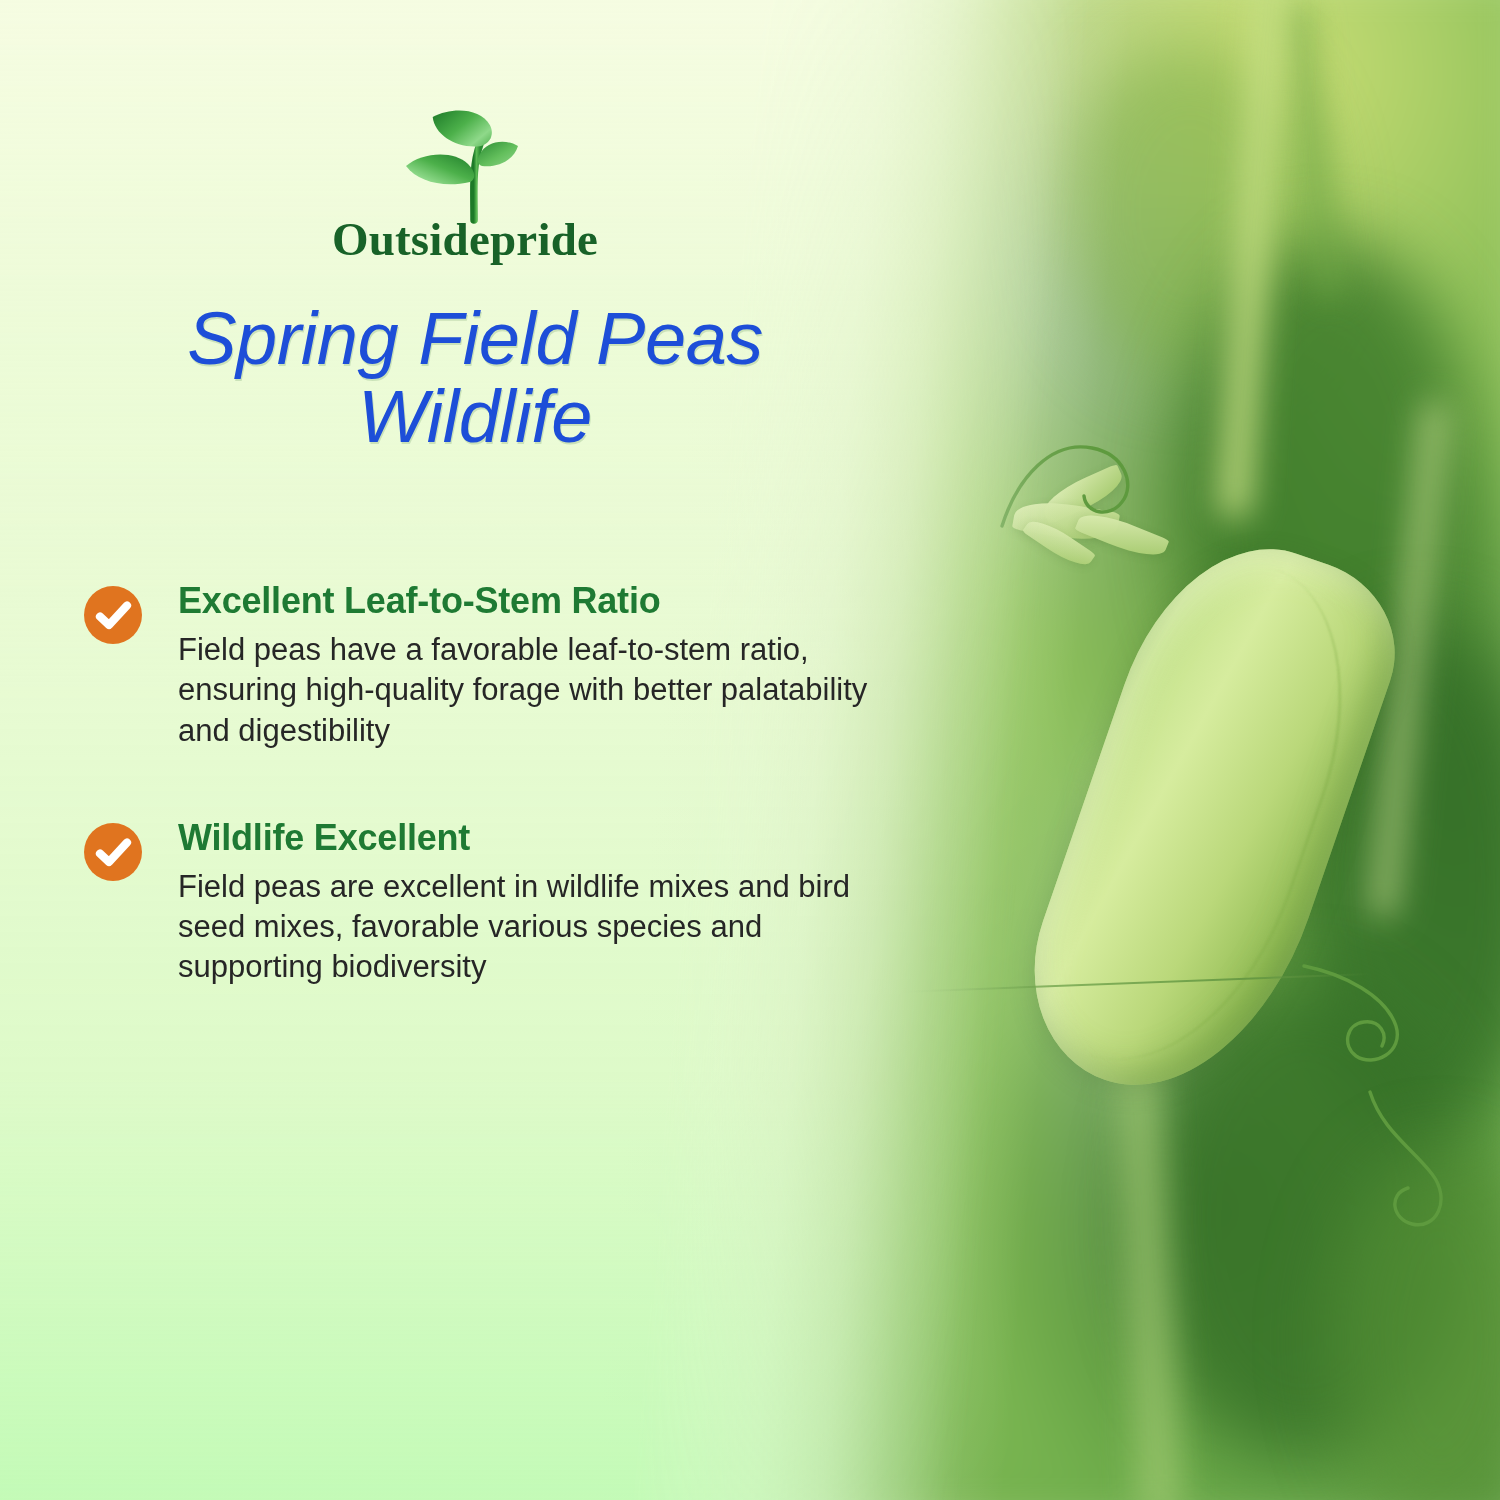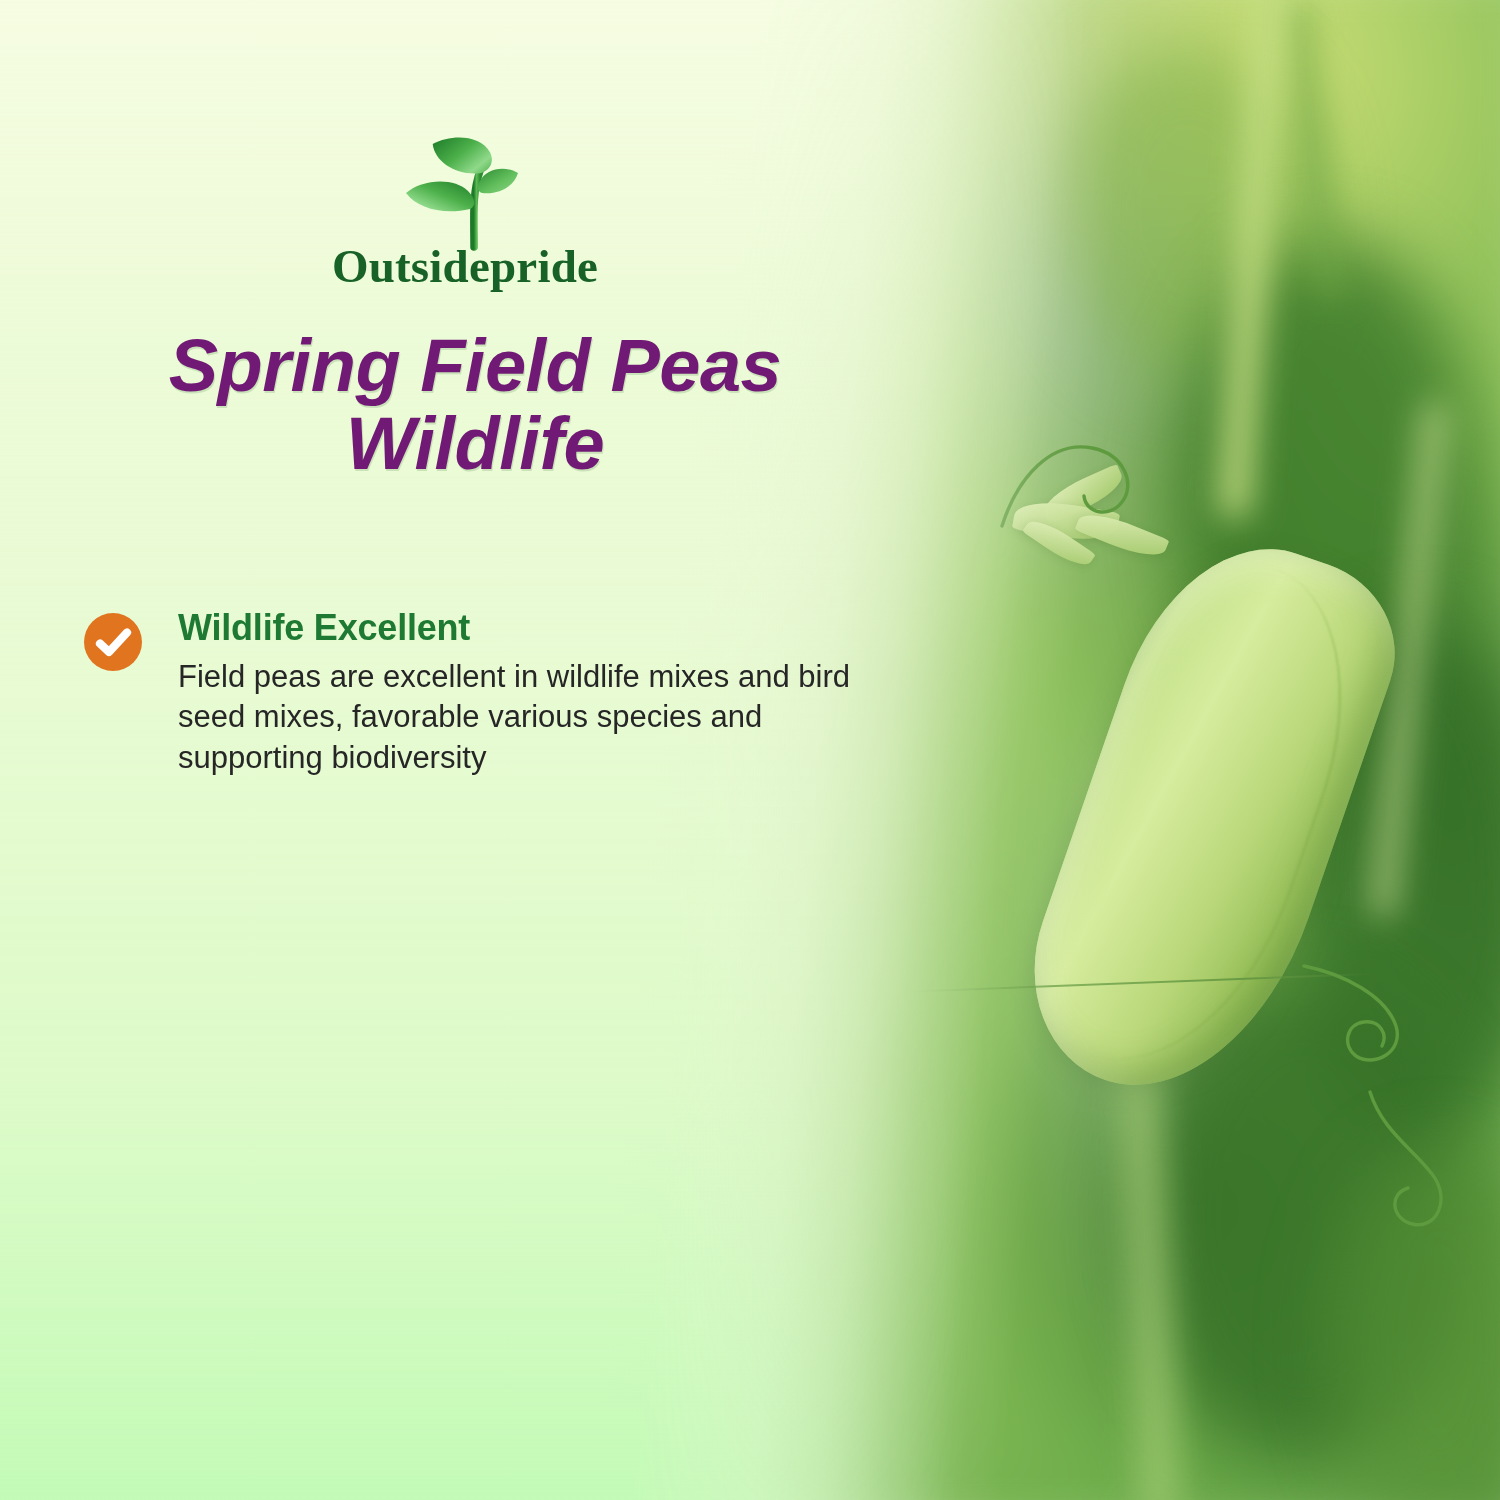--- a/index.html
+++ b/index.html
@@ -164,21 +164,20 @@
         rgba(196,250,182,.82) 92%,
         rgba(192,250,180,.92) 100%);
     -webkit-mask-image: linear-gradient(95deg, #000 0px, #000 760px, rgba(0,0,0,.5) 930px, rgba(0,0,0,0) 1090px);
             mask-image: linear-gradient(95deg, #000 0px, #000 760px, rgba(0,0,0,.5) 930px, rgba(0,0,0,0) 1090px);
   }
 
   
   .content {
     position: absolute;
     inset: 0;
-    margin-top: 27px;
   }
 
   
   .logo-block {
     position: absolute;
     left: 0;
     top: 104px;
     width: 930px;
     text-align: center;
   }
@@ -195,24 +194,24 @@
 
   
   .title {
     position: absolute;
     left: 60px;
     top: 300px;
     width: 830px;
     text-align: center;
     font-size: 74px;
     line-height: 1.06;
-    font-weight: 700;
+    font-weight: 400;
     font-style: italic;
     letter-spacing: -.5px;
-    color: #701a75;
+    color: #1d4ed8;
     text-shadow: 1px 2px 0 rgba(140,180,130,.35);
   }
   .title .t-line { display: block; }
 
   
   .benefits {
     position: absolute;
     left: 84px;
     top: 580px;
     width: 830px;
@@ -331,20 +330,28 @@
       <span class="logo-word">Outsidepride</span>
     </div>
 
     <h1 class="title">
       <span class="t-line">Spring Field Peas</span>
       <span class="t-line">Wildlife</span>
     </h1>
 
     <div class="benefits">
 
+      <div class="benefit">
+        <svg class="check-icon" viewBox="0 0 58 58">
+          <circle cx="29" cy="29" r="29" fill="#e0741f"></circle>
+          <path d="M16 30.5 L25 39 L43 19.5" stroke="#ffffff" stroke-width="8.2" fill="none" stroke-linecap="round" stroke-linejoin="round"></path>
+        </svg>
+        <div class="benefit-title">Excellent Leaf-to-Stem Ratio</div>
+        <div class="benefit-desc">Field peas have a favorable leaf-to-stem ratio, ensuring high-quality forage with better palatability and digestibility</div>
+      </div>
 
 
       <div class="benefit">
         <svg class="check-icon" viewBox="0 0 58 58">
           <circle cx="29" cy="29" r="29" fill="#e0741f"></circle>
           <path d="M16 30.5 L25 39 L43 19.5" stroke="#ffffff" stroke-width="8.2" fill="none" stroke-linecap="round" stroke-linejoin="round"></path>
         </svg>
         <div class="benefit-title">Wildlife Excellent</div>
         <div class="benefit-desc">Field peas are excellent in wildlife mixes and bird seed mixes, favorable various species and supporting biodiversity</div>
       </div>

